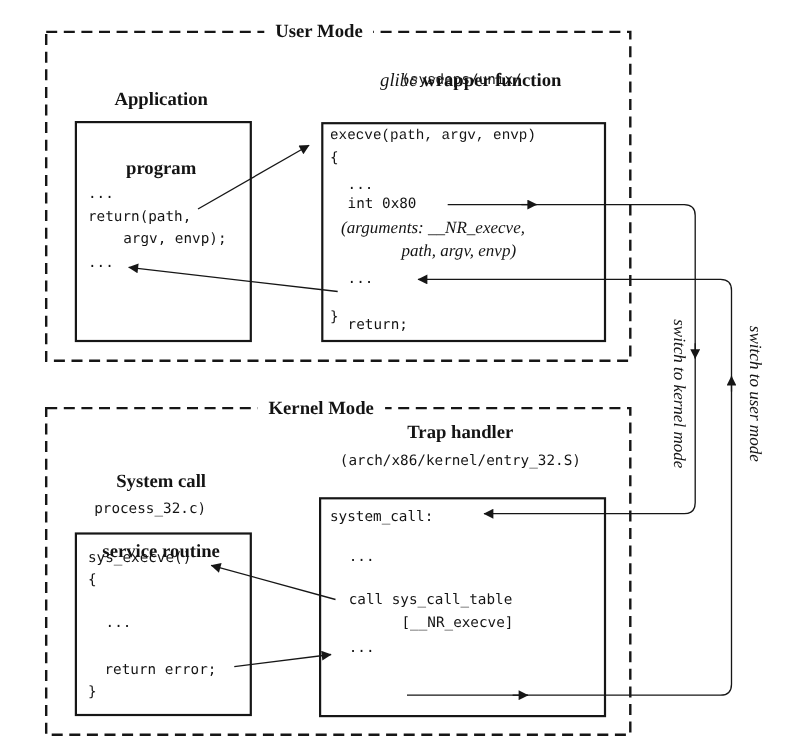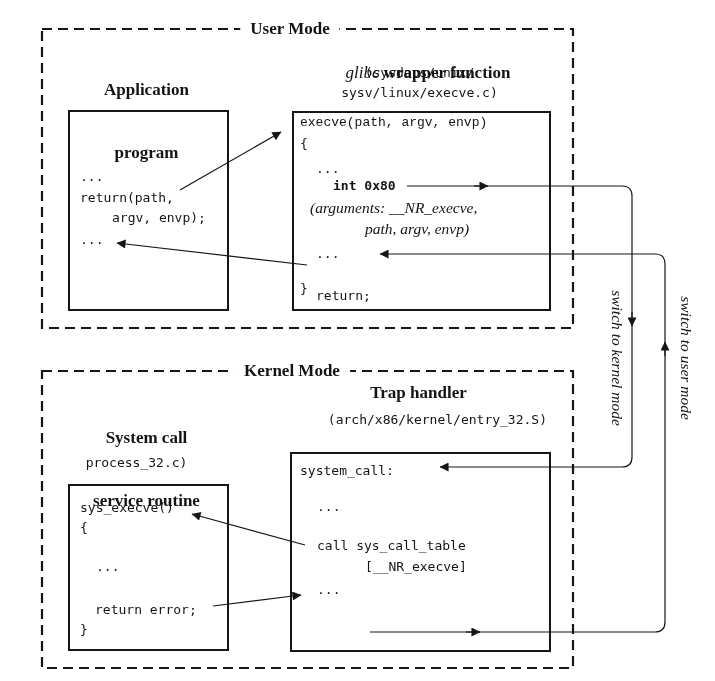--- a/index.html
+++ b/index.html
@@ -58,44 +58,43 @@
   </div>
   <div class="txt mono" style="left:80px;top:169px;">...</div>
   <div class="txt mono" style="left:80px;top:190px;">return(path,</div>
   <div class="txt mono" style="left:112px;top:210px;">argv, envp);</div>
   <div class="txt mono" style="left:80px;top:232px;">...</div>
 
   <div class="txt serb ctr" style="left:292px;top:41px;width:255px;">
     <span class="ital" style="font-size:17px;font-weight:normal;">glibc</span><span> wrapper function</span>
   </div>
   <div class="txt mono ctr" style="left:292px;top:65px;width:255px;">(sysdeps/unix/</div>
-  <div class="txt mono ctr" style="left:292px;top:85px;width:255px;">sysv/linux/execve.c)</div>
   <div class="txt mono" style="left:300px;top:115px;font-family:Liberation Mono, monospace;">execve(path, argv, envp)</div>
   <div class="txt mono" style="left:300px;top:136px;">{</div>
   <div class="txt mono" style="left:316px;top:161px;">...</div>
-  <div class="txt mono" style="left:333px;top:178px;font-weight:bold;">int 0x80</div>
+  <div class="txt mono" style="left:316px;top:178px;">int 0x80</div>
   <div class="txt ital" style="left:310px;top:199px;">(arguments: __NR_execve,</div>
   <div class="txt ital" style="left:365px;top:220px;">path, argv, envp)</div>
   <div class="txt mono" style="left:316px;top:246px;">...</div>
   <div class="txt mono" style="left:316px;top:261px;margin-top:27px;">return;</div>
   <div class="txt mono" style="left:300px;top:281px;">}</div>
 
   <div class="txt serb ctr" style="left:68px;top:385px;width:157px;">
     <div>System call</div>
     <div>service routine</div>
   </div>
   <div class="txt mono ctr" style="left:58px;top:455px;width:157px;">process_32.c)</div>
   <div class="txt mono" style="left:80px;top:500px;">sys_execve()</div>
   <div class="txt mono" style="left:80px;top:520px;">{</div>
   <div class="txt mono" style="left:96px;top:559px;">...</div>
   <div class="txt mono" style="left:95px;top:602px;">return error;</div>
   <div class="txt mono" style="left:80px;top:622px;">}</div>
 
   <div class="txt serb ctr" style="left:290px;top:382px;width:257px;">Trap handler</div>
-  <div class="txt mono ctr" style="left:290px;top:412px;width:257px;text-align:right;">(arch/x86/kernel/entry_32.S)</div>
+  <div class="txt mono ctr" style="left:290px;top:412px;width:257px;">(arch/x86/kernel/entry_32.S)</div>
   <div class="txt mono" style="left:300px;top:463px;">system_call:</div>
   <div class="txt mono" style="left:317px;top:499px;">...</div>
   <div class="txt mono" style="left:317px;top:538px;">call sys_call_table</div>
   <div class="txt mono" style="left:365px;top:559px;">[__NR_execve]</div>
   <div class="txt mono" style="left:317px;top:582px;">...</div>
 
   <div class="txt ital rot" style="left:532px;top:349px;width:170px;height:18px;">switch to kernel mode</div>
   <div class="txt ital rot" style="left:601px;top:349px;width:170px;height:18px;">switch to user mode</div>
 
 </div>

